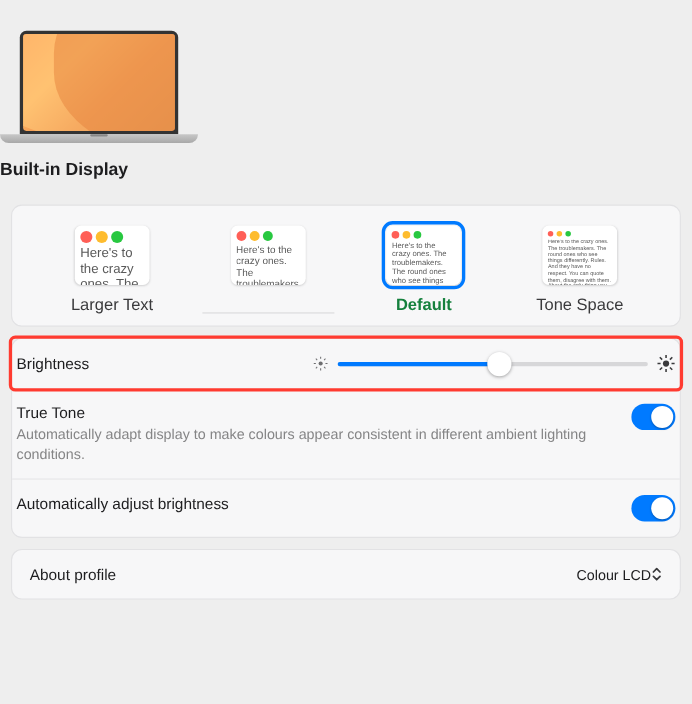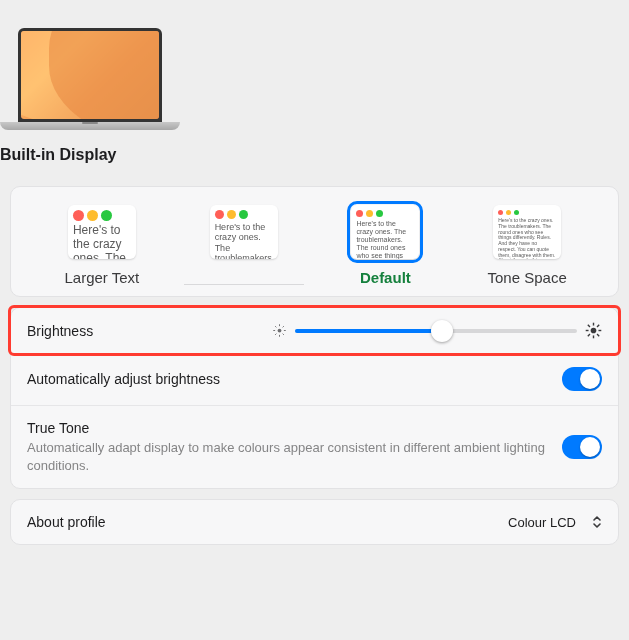--- a/index.html
+++ b/index.html
@@ -133,22 +133,22 @@
     .res-divider { width: 100%; height: 1px; background: #d9d9db; margin-top: -1px; }
 
     .settings {
       background: #f7f7f8;
       border: 1px solid #e2e2e4;
       border-radius: 10px;
       margin-bottom: 10px;
     }
     .row {
       display: flex;
-      align-items: center;
-      padding: 14px 16px;
+      align-items: flex-start;
+      padding: 14px 4px;
       border-bottom: 1px solid #e6e6e8;
     }
     .row:last-child { border-bottom: none; }
     .row-title { font-size: 14px; font-weight: 400; }
     .row-sub {
       font-size: 13px;
       color: #858586;
       margin-top: 3px;
       line-height: 1.35;
     }
@@ -207,21 +207,21 @@
       height: 20px;
       background: #fff;
       border-radius: 50%;
       box-shadow: 0 1px 2px rgba(0,0,0,.3);
     }
 
     .dropdown-row { padding: 14px 16px; display: flex; align-items: center; }
     .dropdown {
       display: flex;
       align-items: center;
-      gap: 16px;
+      gap: 0;
       font-size: 13px;
       justify-content: center;
     }
     .updown-icon { display: flex; flex-direction: column; gap: 0; }
   </style>
 </head>
 <body>
 
 <div class="header">
   <div class="laptop">
@@ -326,30 +326,30 @@
                 <line x1="17" y1="17" x2="20" y2="20"></line>
                 <line x1="4" y1="20" x2="7" y2="17"></line>
                 <line x1="17" y1="7" x2="20" y2="4"></line>
               </g>
             </svg>
         </span>
       </div>
     </div>
     <div class="row">
       <div class="row-text">
-        <div class="row-title">Automatically adjust brightness</div>
+        <div class="row-title">True Tone</div>
+        <div class="row-sub">Automatically adapt display to make colours appear consistent in different ambient lighting conditions.</div>
       </div>
       <div class="toggle">
           <div class="toggle-knob"></div>
         </div>
     </div>
     <div class="row">
       <div class="row-text">
-        <div class="row-title">True Tone</div>
-        <div class="row-sub">Automatically adapt display to make colours appear consistent in different ambient lighting conditions.</div>
+        <div class="row-title">Automatically adjust brightness</div>
       </div>
       <div class="toggle">
           <div class="toggle-knob"></div>
         </div>
     </div>
   </div>
 
   <div class="settings">
     <div class="dropdown-row">
       <div class="row-text">

